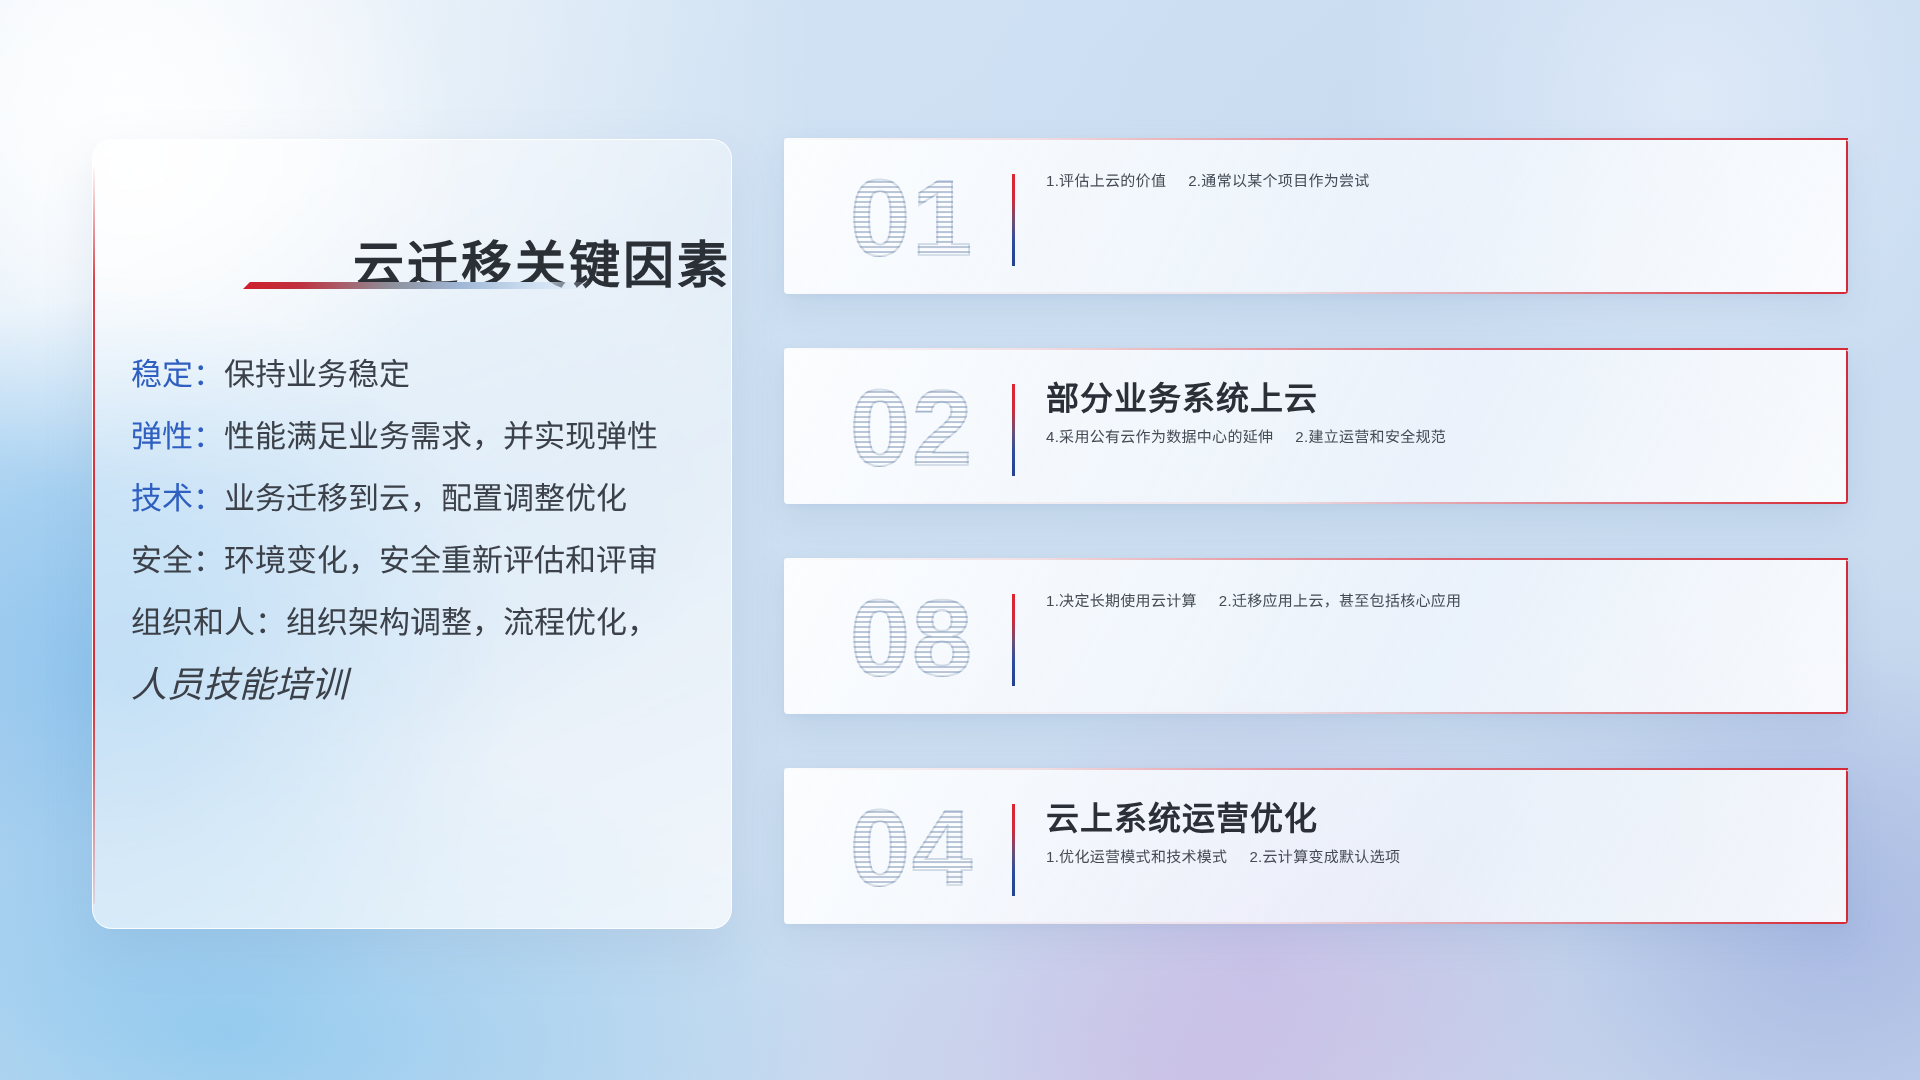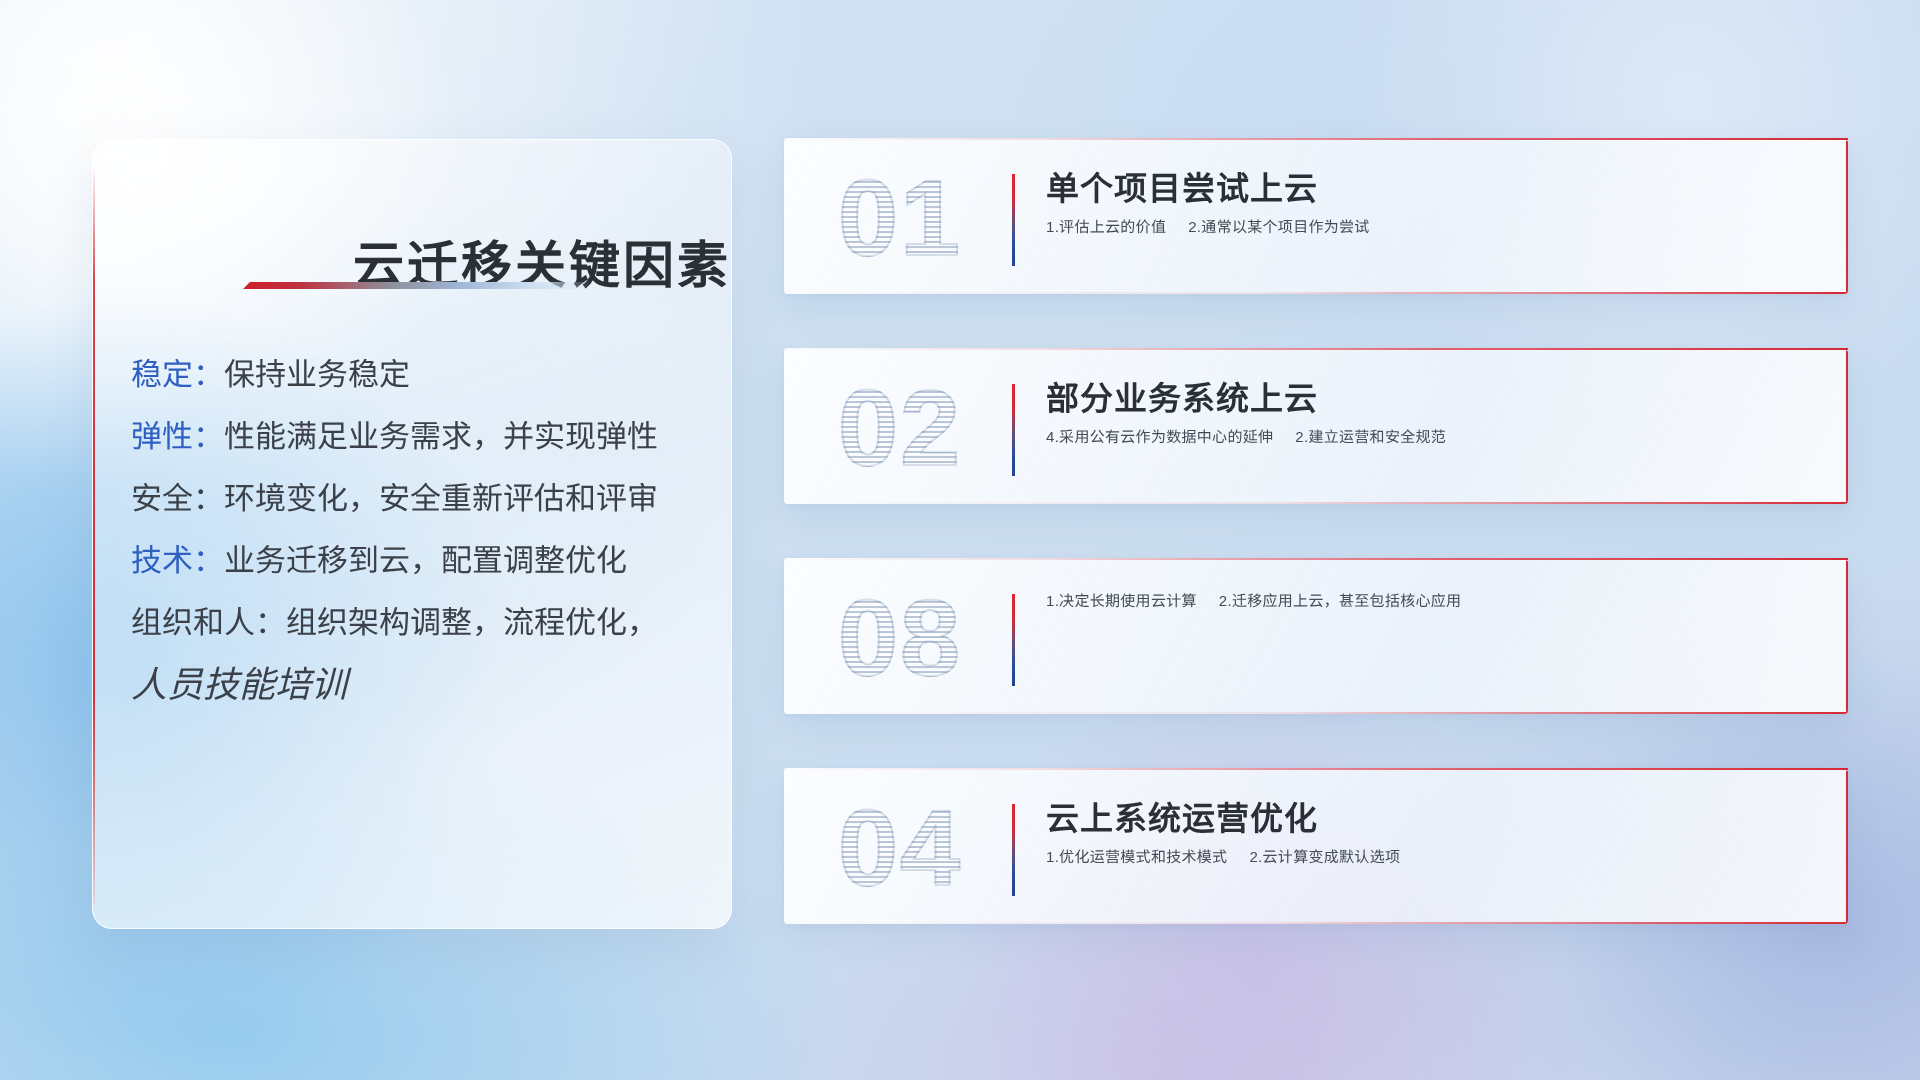--- a/index.html
+++ b/index.html
@@ -188,21 +188,21 @@
     content: "";
     position: absolute;
     right: 0; top: 0;
     width: 2px;
     height: 100%;
     background: linear-gradient(180deg, #d42a36 0%, #d42a36 100%);
   }
 
   .step-num {
     position: absolute;
-    left: 28px;
+    left: 40px;
     top: 16px;
     width: 176px;
     height: 124px;
     font-size: 108px;
     font-weight: bold;
     letter-spacing: 2px;
     line-height: 124px;
     text-align: center;
     color: rgba(126,150,182,0.34);
     -webkit-text-stroke: 2px rgba(120,146,180,0.30);
@@ -285,45 +285,44 @@
 
       <div class="factor-row">
         <span class="factor-label">稳定：</span><span class="factor-text">保持业务稳定</span>
       </div>
 
       <div class="factor-row">
         <span class="factor-label">弹性：</span><span class="factor-text">性能满足业务需求，并实现弹性</span>
       </div>
 
       <div class="factor-row">
+        <span class="factor-label">技术：</span><span class="factor-text">业务迁移到云，配置调整优化</span>
+      </div>
+
+      <div class="factor-row">
         <span class="factor-label neutral">安全：</span><span class="factor-text">环境变化，安全重新评估和评审</span>
-      </div>
-
-      <div class="factor-row">
-        <span class="factor-label">技术：</span><span class="factor-text">业务迁移到云，配置调整优化</span>
       </div>
 
       <div class="factor-row">
         <span class="factor-label neutral">组织和人：</span><span class="factor-text">组织架构调整，流程优化，</span>
       </div>
 
       <div class="factor-cont">人员技能培训</div>
 
     </div>
   </section>
 
   <section id="steps">
 
     <article class="step-card">
       <div class="step-num">
         <span>01</span>
       </div>
       <div class="step-bar"></div>
       <div class="step-text">
-        <div class="step-title">单个项目尝试上云</div>
         <div class="step-sub">
           <span>1.评估上云的价值</span><span class="gap"></span><span>2.通常以某个项目作为尝试</span>
         </div>
       </div>
     </article>
 
     <article class="step-card">
       <div class="step-num">
         <span>02</span>
       </div>

